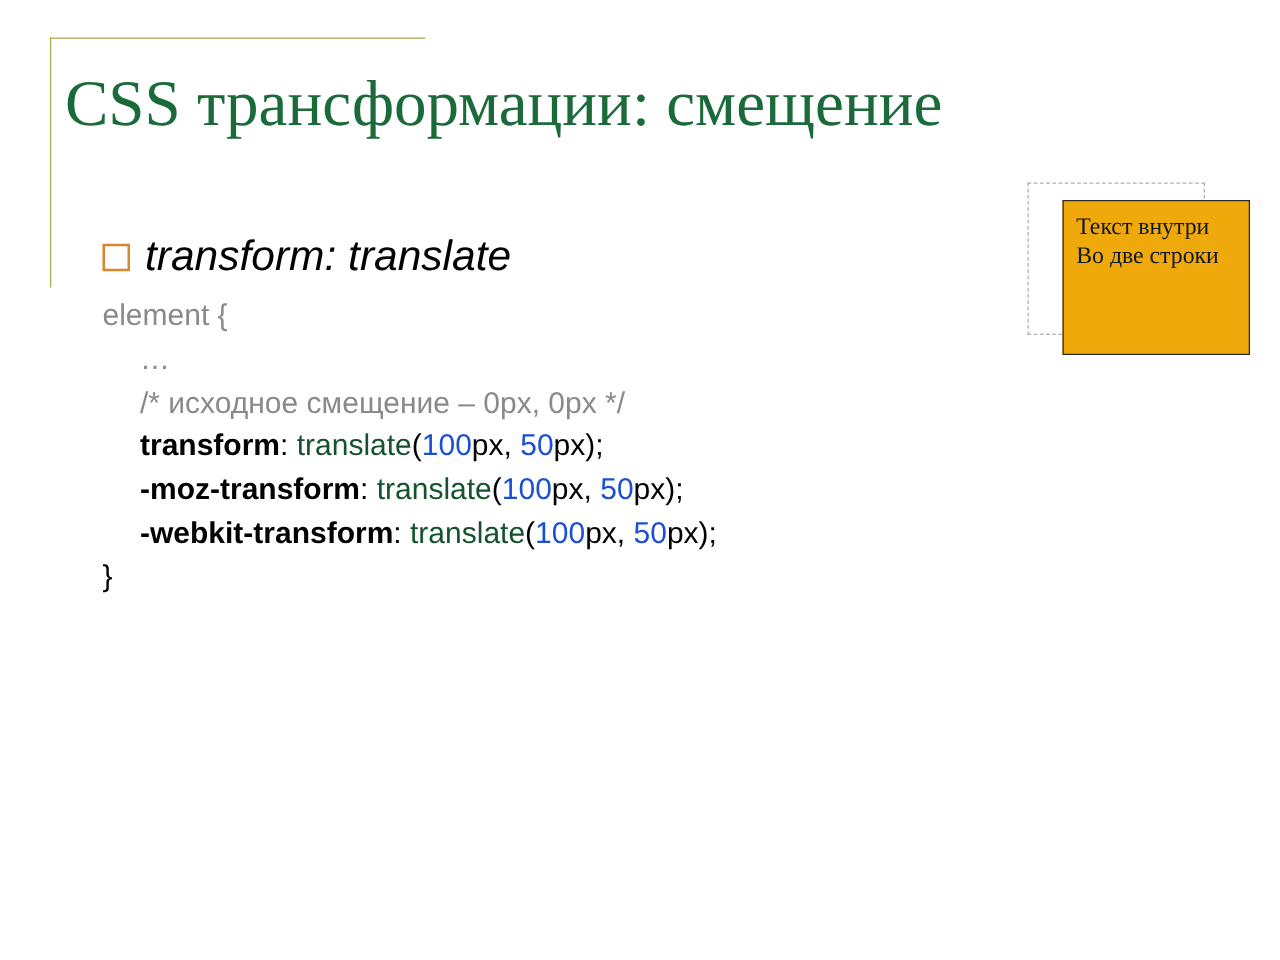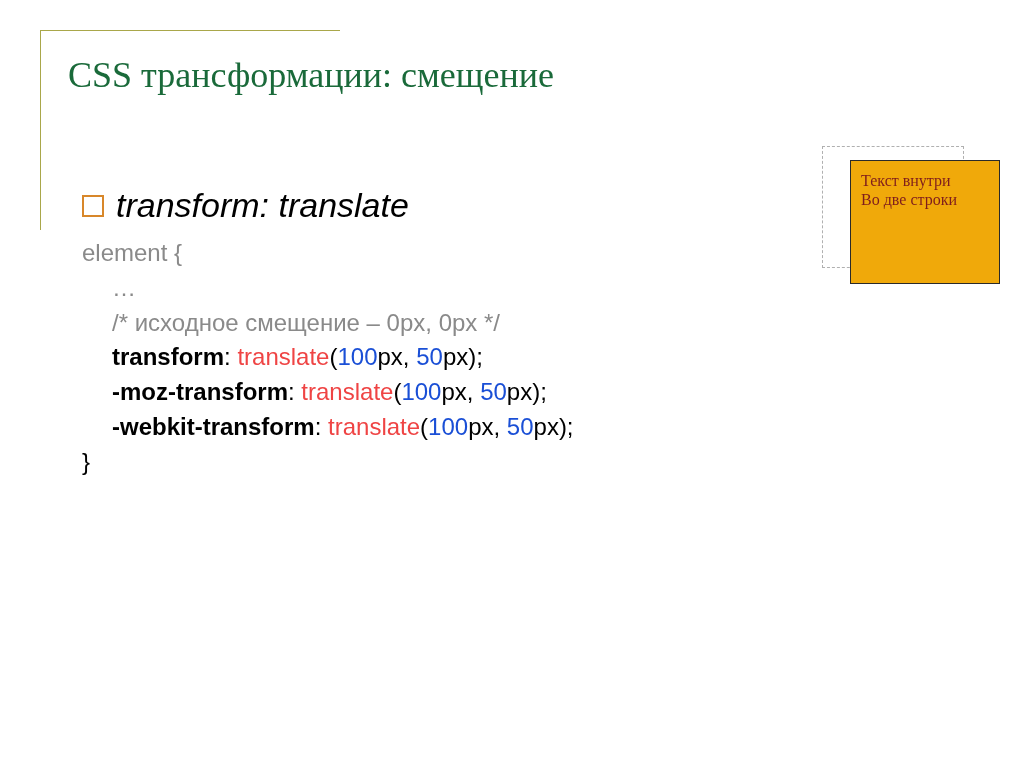--- a/index.html
+++ b/index.html
@@ -30,23 +30,23 @@
     position: absolute;
     top: 30px;
     left: 40px;
     width: 0;
     height: 200px;
     border-left: 1px solid #a9a74a;
   }
   .title {
     position: absolute;
     top: 54px;
-    left: 68px;
+    left: 52px;
     font-family: Georgia, "Times New Roman", serif;
-    font-size: 36px;
+    font-size: 52px;
     font-weight: 400;
     color: #1a6a3a;
   }
   .bullet-row {
     position: absolute;
     top: 186px;
     left: 82px;
     display: flex;
     align-items: center;
     font-style: italic;
@@ -72,21 +72,21 @@
     color: #000;
   }
   .code-line {
     white-space: nowrap;
   }
   .indent {
     padding-left: 30px;
   }
   .gray { color: #8a8a8a; }
   .bold { font-weight: bold; }
-  .green { color: #ef4444; text-align: center; }
+  .green { color: #14532d; text-align: center; }
   .blue { color: #1a4fd6; margin-top: 12px; }
 
   .demo-wrap {
     position: absolute;
     top: 146px;
     right: 60px;
   }
   .demo-origin {
     position: relative;
     width: 140px;
@@ -95,22 +95,22 @@
   }
   .demo-box {
     position: absolute;
     top: 14px;
     left: 28px;
     width: 150px;
     height: 124px;
     background: #f0a90a;
     border: 1px solid #2a2a2a;
     font-family: "Times New Roman", Georgia, serif;
-    font-size: 16px;
-    color: #7f1d1d;
+    font-size: 19px;
+    color: #0f172a;
     padding: 10px 10px;
     box-sizing: border-box;
     line-height: 1.2;
   }
 </style>
 </head>
 <body>
 
 <div class="slide">
 

